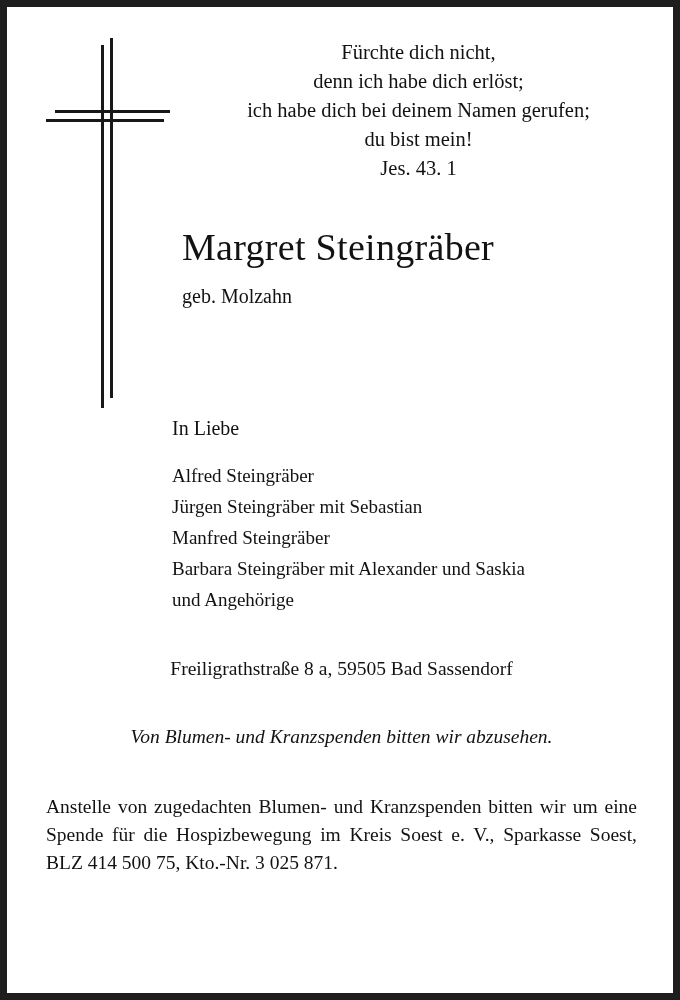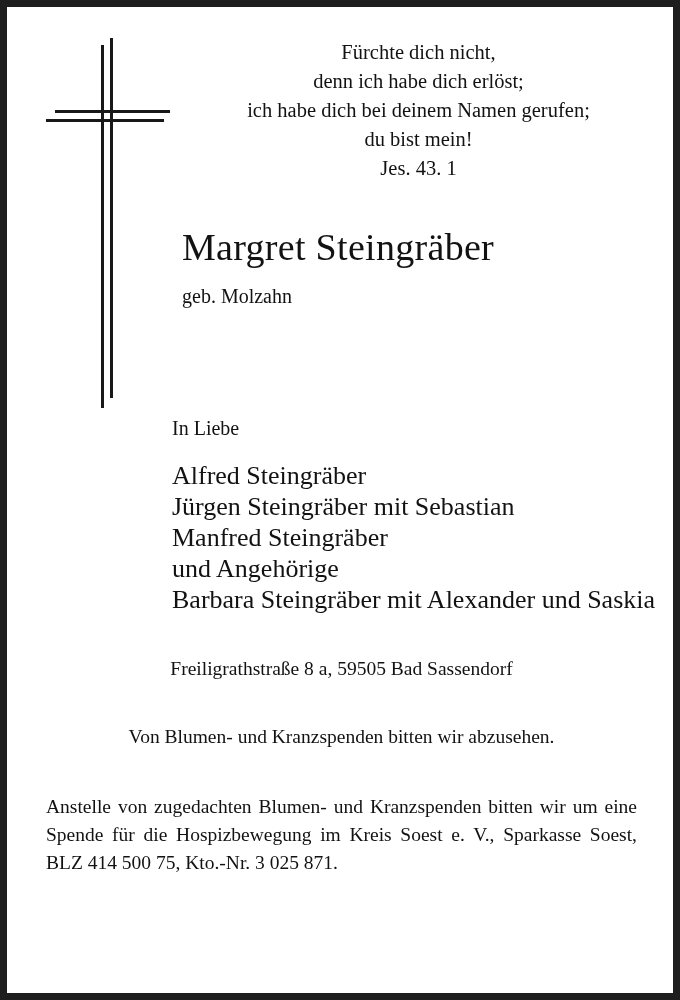--- a/index.html
+++ b/index.html
@@ -85,42 +85,42 @@
     left: 172px;
     top: 414px;
     width: 470px;
   }
   #survivors-intro {
     font-size: 20px;
     line-height: 28px;
   }
   #survivors-list {
     margin-top: 18px;
-    font-size: 26px;
+    font-size: 19px;
     line-height: 31px;
   }
   #survivors-list .survivor { white-space: nowrap; }
 
   
   #lower-block {
     position: absolute;
     left: 46px;
     top: 655px;
     width: 591px;
   }
   .para {
     font-size: 19.5px;
     line-height: 28px;
     text-align: justify;
     text-justify: inter-word;
   }
   .para.no-justify { text-align: center; }
   #address-line { margin: 0; }
   #ceremony-para { margin: 48px 0 0 0; }
-  #flowers-para  { margin: 40px 0 0 0; }
+  #flowers-para  { margin: 40px 0 0 0; font-style: italic; }
   #donation-para { margin: 42px 0 0 0; }
   .para:last-child { text-align-last: left; }
 </style>
 </head>
 <body>
 
 <div id="notice">
 
   <div class="frame-edge frame-top"></div>
   <div class="frame-edge frame-bottom"></div>
@@ -146,22 +146,22 @@
     <div id="deceased-name">Margret Steingräber</div>
     <div id="maiden-name">geb. Molzahn</div>
   </div>
 
   <div id="survivors-block">
     <div id="survivors-intro">In Liebe</div>
     <div id="survivors-list">
       <div class="survivor">Alfred Steingräber</div>
       <div class="survivor">Jürgen Steingräber mit Sebastian</div>
       <div class="survivor">Manfred Steingräber</div>
+      <div class="survivor">Barbara Steingräber mit Alexander und Saskia</div>
       <div class="survivor">und Angehörige</div>
-      <div class="survivor">Barbara Steingräber mit Alexander und Saskia</div>
     </div>
   </div>
 
   <div id="lower-block">
     <p class="para no-justify" id="address-line">Freiligrathstraße 8 a, 59505 Bad Sassendorf</p>
     <p class="para no-justify" id="flowers-para">Von Blumen- und Kranzspenden bitten wir abzusehen.</p>
     <p class="para" id="donation-para">Anstelle von zugedachten Blumen- und Kranzspenden bitten wir um eine Spende für die Hospizbewegung im Kreis Soest e. V., Sparkasse Soest, BLZ 414 500 75, Kto.-Nr. 3 025 871.</p>
   </div>
 
 </div>

